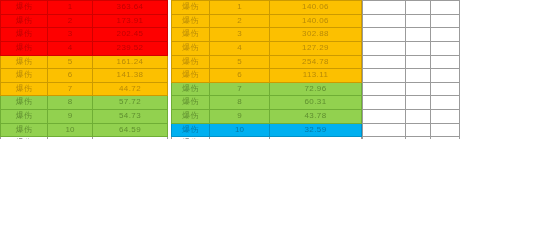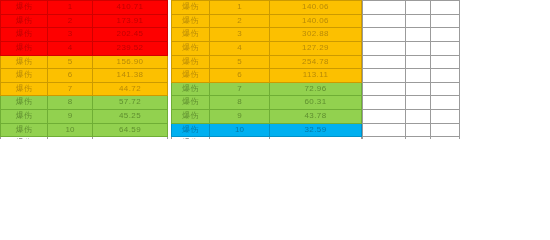--- a/index.html
+++ b/index.html
@@ -91,61 +91,61 @@
   <table id="left-table" class="tbl">
     <colgroup>
       <col class="c-label">
         <col class="c-idx">
         <col class="c-val">
     </colgroup>
     <tbody>
         <tr class="f-red">
           <td class="label-cell">爆伤</td>
           <td>1</td>
-          <td class="val-cell">410.71</td>
+          <td class="val-cell">363.64</td>
         </tr>
         <tr class="f-red">
           <td class="label-cell">爆伤</td>
           <td>2</td>
           <td class="val-cell">173.91</td>
         </tr>
         <tr class="f-red">
           <td class="label-cell">爆伤</td>
           <td>3</td>
           <td class="val-cell">202.45</td>
         </tr>
         <tr class="f-red">
           <td class="label-cell">爆伤</td>
           <td>4</td>
           <td class="val-cell">239.52</td>
         </tr>
         <tr class="f-orange">
           <td class="label-cell">爆伤</td>
           <td>5</td>
-          <td class="val-cell">156.90</td>
+          <td class="val-cell">161.24</td>
         </tr>
         <tr class="f-orange">
           <td class="label-cell">爆伤</td>
           <td>6</td>
           <td class="val-cell">141.38</td>
         </tr>
         <tr class="f-orange">
           <td class="label-cell">爆伤</td>
           <td>7</td>
           <td class="val-cell">44.72</td>
         </tr>
         <tr class="f-green">
           <td class="label-cell">爆伤</td>
           <td>8</td>
           <td class="val-cell">57.72</td>
         </tr>
         <tr class="f-green">
           <td class="label-cell">爆伤</td>
           <td>9</td>
-          <td class="val-cell">45.25</td>
+          <td class="val-cell">54.73</td>
         </tr>
         <tr class="f-green">
           <td class="label-cell">爆伤</td>
           <td>10</td>
           <td class="val-cell">64.59</td>
         </tr>
         <tr class="f-white">
           <td class="label-cell">爆伤</td>
           <td>11</td>
           <td class="val-cell">24.97</td>

